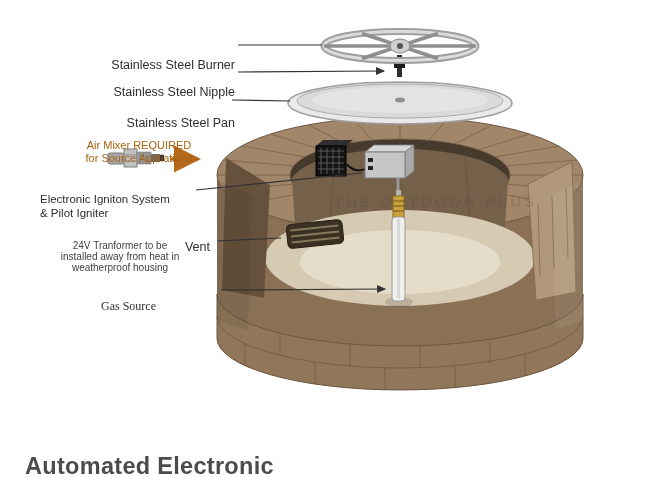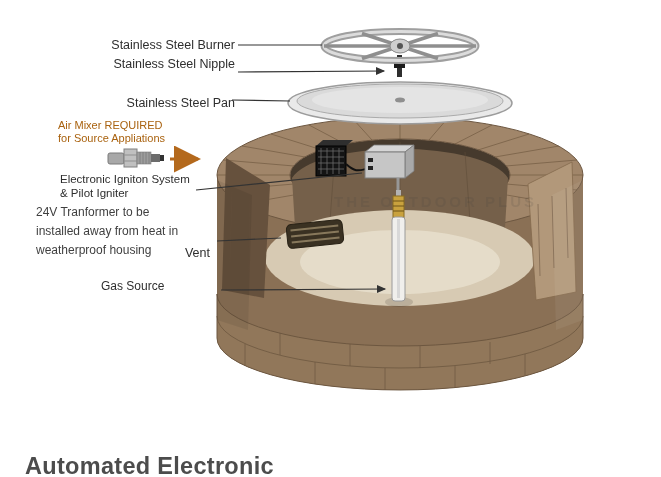--- a/index.html
+++ b/index.html
@@ -1,32 +1,32 @@
 <!DOCTYPE html>
 <html><head>
 <meta charset="utf-8">
 <style>
   html,body { margin:0; padding:0; background:#ffffff; }
   .stage {
     position:relative; width:661px; height:477px; background:#fff;
     font-family:"Liberation Sans", sans-serif; overflow:hidden;
   }
   .stage svg { position:absolute; left:0; top:0; }
-  .lbl { position:absolute; color:#2e2e2e; }
+  .lbl { position:absolute; color:#2e2e2e;margin-top:20px; }
   .lbl-r { text-align:right; }
-  .lbl-c { }
+  .lbl-c { text-align:center; }
   .lbl-burner, .lbl-nipple, .lbl-pan, .lbl-vent { left:30px; width:205px; font-size:12.5px; }
   .lbl-burner { top:38px; }
-  .lbl-nipple { top:57px; }
+  .lbl-nipple { top:65px; }
   .lbl-pan    { top:96px; }
-  .lbl-vent   { left:60px; width:150px; top:246px; }
+  .lbl-vent   { left:60px; width:150px; top:220px; }
   .lbl-airmixer { left:58px; top:119px; width:162px; font-size:11px; line-height:13px; color:#a9620f; }
-  .lbl-ignition { left:60px; top:173px; font-size:11.5px; line-height:13.5px; }
-  .lbl-ignition-note { left:36px; top:203px; width:168px; font-size:12px; line-height:19px; color:#3f3f3f; white-space:pre-line; }
-  .lbl-gas { left:101px; top:279px; font-size:12px; line-height:14px; }
+  .lbl-ignition { left:40px; top:173px; font-size:11.5px; line-height:13.5px; }
+  .lbl-ignition-note { left:36px; top:220px; width:168px; font-size:10px; line-height:11px; color:#3f3f3f; white-space:pre-line; }
+  .lbl-gas { left:101px; top:279px; font-size:12px; line-height:14px;font-family:Liberation Serif, serif; }
   .title-block { position:absolute; left:25px; top:389px; color:#4c4c4c; font-weight:bold;
                  font-size:23.5px; line-height:31px; letter-spacing:0.3px; white-space:pre-wrap; }
 </style>
 </head>
 <body>
 
 <div class="stage">
 
   <svg width="661" height="477" viewBox="0 0 661 477">
     <defs>

